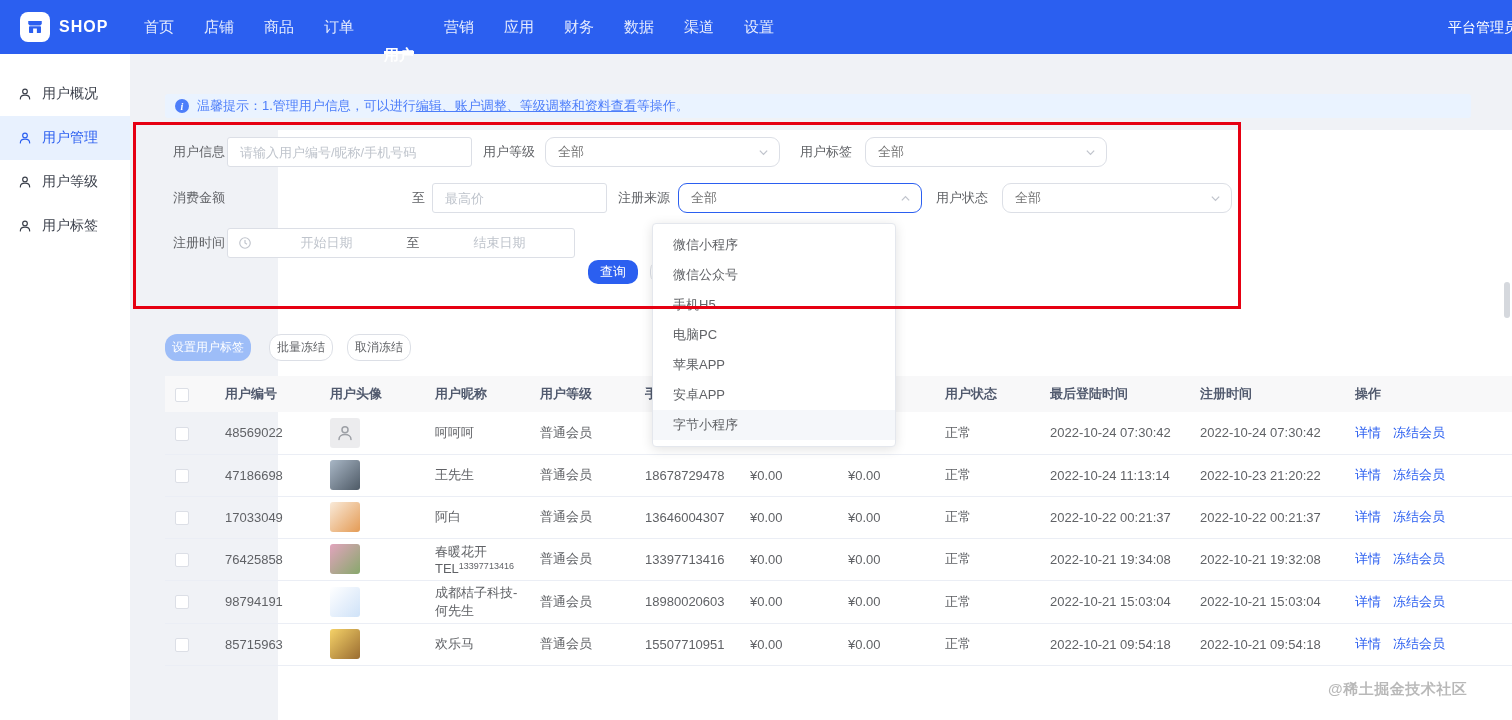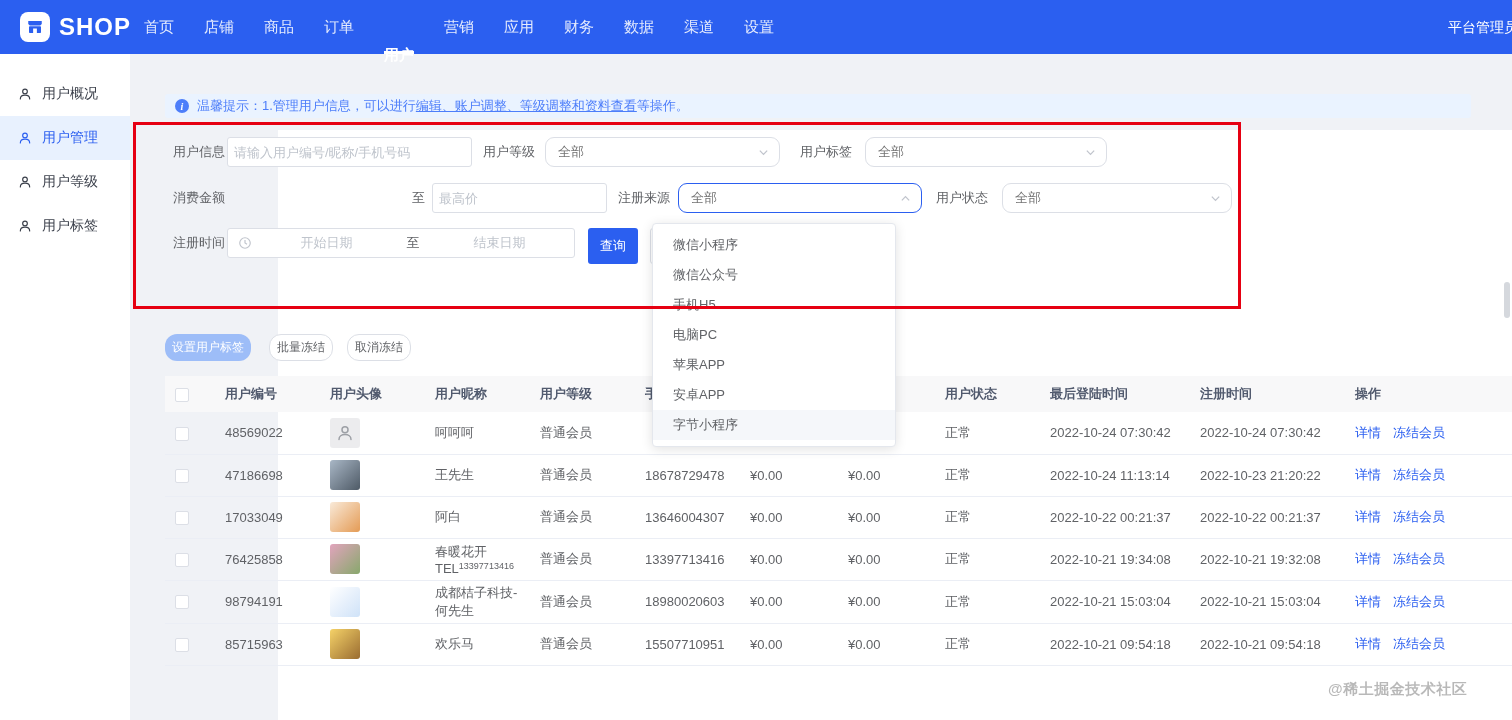--- a/index.html
+++ b/index.html
@@ -6,21 +6,21 @@
   body { margin: 0; background: #fff; }
   .app {
     position: relative; width: 1512px; height: 720px; overflow: hidden;
     font-family: "Liberation Sans", "DejaVu Sans", sans-serif; background: #fff;
   }
 
   
   .navbar { position: absolute; top: 0; left: 0; width: 1512px; height: 54px; background: #2b5ff0; z-index: 10; }
   .logo { position: absolute; left: 20px; top: 12px; display: flex; align-items: center; gap: 9px; }
   .logo-icon { width: 30px; height: 30px; background: #fff; border-radius: 8px; display: flex; align-items: center; justify-content: center; }
-  .logo-text { color: #fff; font-size: 24px; font-weight: bold; letter-spacing: 1px; }
+  .logo-text { color: #fff; font-size: 16px; font-weight: bold; letter-spacing: 1px; }
   .nav-menu { position: absolute; left: 129px; top: 0; height: 54px; display: flex; }
   .nav-item { width: 60px; text-align: center; line-height: 54px; font-size: 15px; color: rgba(255,255,255,.88); cursor: pointer; position: relative; }
   .nav-item.active { color: #fff; font-weight: bold; margin-top: 28px; }
   .nav-item.active::after { content: ""; position: absolute; left: 15px; right: 15px; bottom: 0; height: 3px; background: #fff; }
   .nav-right { position: absolute; left: 1448px; top: 0; line-height: 54px; color: #fff; font-size: 14px; white-space: nowrap; cursor: pointer; }
 
   
   .sidebar { position: absolute; top: 54px; left: 0; width: 130px; bottom: 0; background: #fff; z-index: 5; padding-top: 18px; }
   .side-item { height: 44px; display: flex; align-items: center; gap: 10px; padding-left: 18px; font-size: 14px; color: #3a3f4a; cursor: pointer; }
   .side-item.active { background: #e8f1fe; color: #2b5ff0; text-align: right; }
@@ -33,36 +33,36 @@
   .alert { position: absolute; left: 165px; top: 94px; width: 1306px; height: 24px; background: #eaf3ff; border-radius: 3px;
            display: flex; align-items: center; gap: 8px; padding: 0 10px; font-size: 13px; color: #4d7efa; z-index: 6; }
   .alert .u { text-decoration: underline; }
   .info-icon { width: 14px; height: 14px; border-radius: 50%; background: #4d7efa; color: #fff; font-size: 10px;
                font-weight: bold; font-style: italic; display: flex; align-items: center; justify-content: center; flex: none;
                font-family: "Liberation Serif", serif; }
 
   
   .f-label { position: absolute; height: 30px; line-height: 30px; font-size: 13px; color: #606266; z-index: 6; white-space: nowrap; }
   .f-sep   { position: absolute; height: 30px; line-height: 30px; font-size: 13px; color: #606266; z-index: 6; }
-  .f-input { position: absolute; height: 30px; border: 1px solid #dcdfe6; border-radius: 3px; padding: 0 6px; font-size: 13px;
+  .f-input { position: absolute; height: 30px; border: 1px solid #dcdfe6; border-radius: 3px; padding: 0 12px; font-size: 13px;
              color: #606266; background: #fff; outline: none; z-index: 6; font-family: inherit; }
   .f-input::placeholder { color: #bfc4cc; }
   .f-select { position: absolute; height: 30px; border: 1px solid #dcdfe6; border-radius: 9px; background: #fff; display: flex;
               align-items: center; justify-content: space-between; padding: 0 10px 0 12px; font-size: 13px; color: #737373;
               cursor: pointer; z-index: 6; text-align: right; }
   .f-select.active { border-color: #2b5ff0; }
   .chev { display: flex; }
   .chev.up { transform: rotate(180deg); }
   .f-date { position: absolute; height: 30px; border: 1px solid #dcdfe6; border-radius: 3px; background: #fff; display: flex;
             align-items: center; font-size: 13px; z-index: 6; cursor: pointer; }
   .f-date .clock { margin-left: 10px; display: flex; }
   .f-date .ph { flex: 1; text-align: center; color: #bfc4cc; }
   .f-date .dsep { width: 24px; text-align: center; color: #606266; }
-  .btn { position: absolute; height: 36px; border-radius: 3px; font-size: 13px; display: flex; align-items: center;
-         justify-content: center; cursor: pointer; z-index: 6; font-family: inherit; }
+  .btn { position: absolute; height: 24px; border-radius: 10px; font-size: 13px; display: flex; align-items: center;
+         justify-content: center; cursor: pointer; z-index: 6; font-family: inherit; margin-top: 32px; }
   .btn-primary { background: #2b5ff0; color: #fff; border: none; }
   .btn-plain { background: #fff; border: 1px solid #dcdfe6; color: #606266; }
 
   
   .action-btn { position: absolute; height: 27px; border-radius: 12px; font-size: 12px; display: flex; align-items: center;
                 justify-content: center; cursor: pointer; z-index: 6; padding: 0 7px; font-family: inherit; text-align: right; }
   .action-btn.disabled { background: #9dbdf8; color: #fff; border: none; }
   .action-btn.plain { background: #fff; border: 1px solid #dcdfe6; color: #606266; }
 
   

